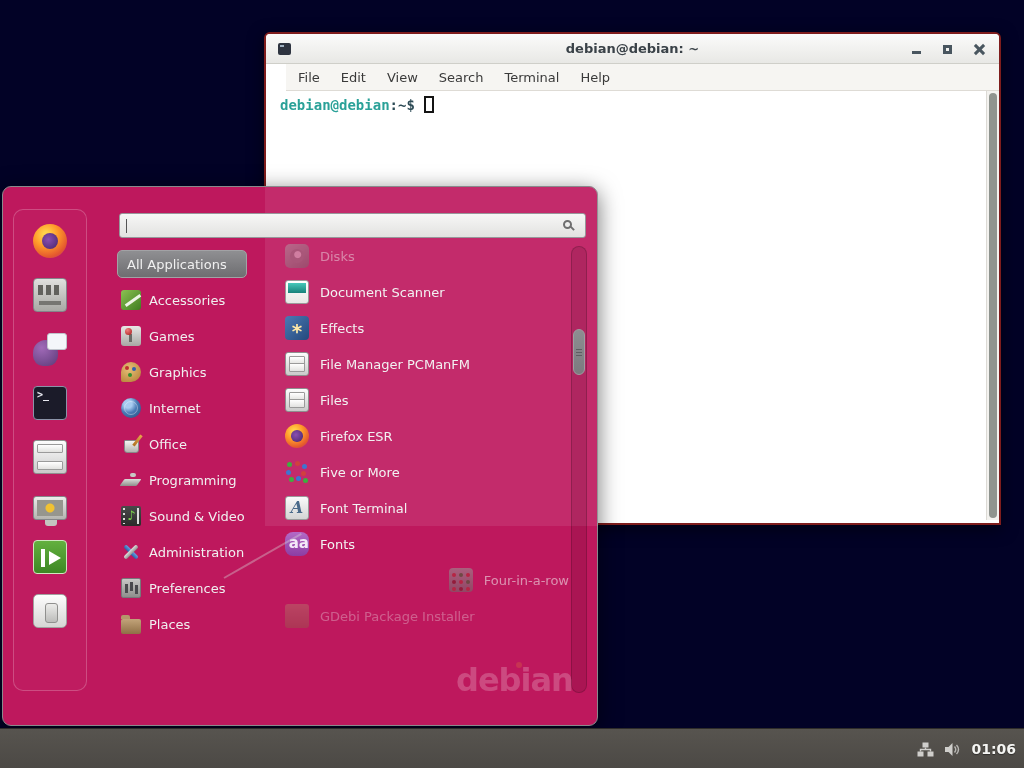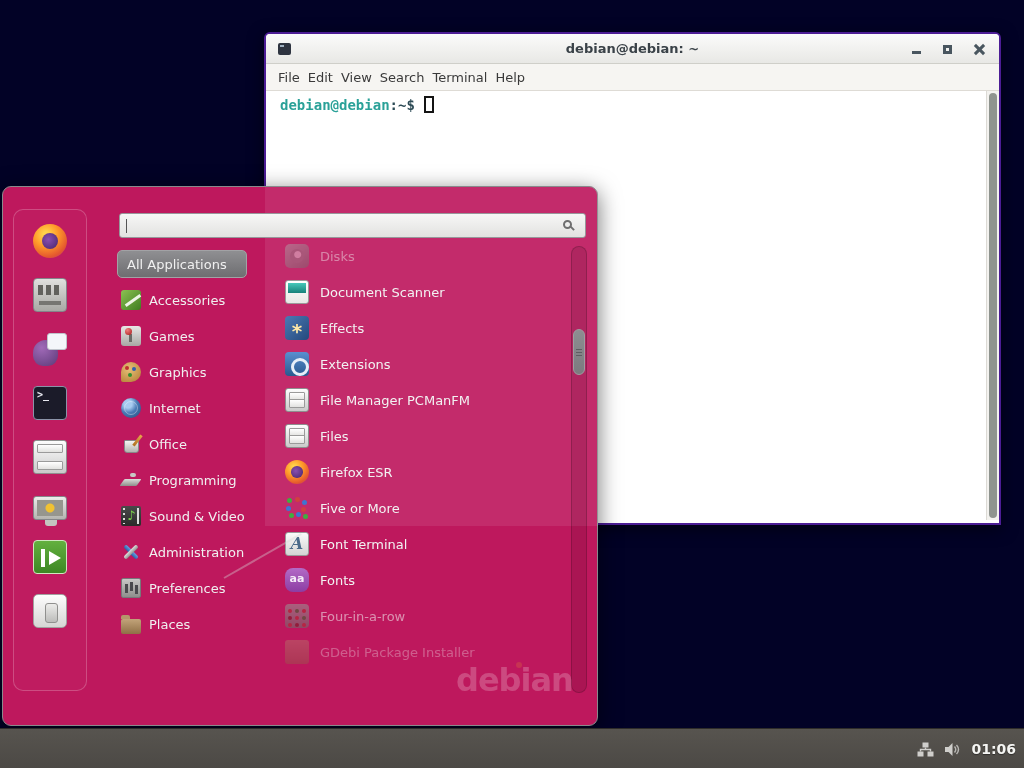--- a/index.html
+++ b/index.html
@@ -2,38 +2,38 @@
 <html><head>
 <meta charset="utf-8">
 <style>
   * { margin:0; padding:0; box-sizing:border-box; }
   html,body { width:1024px; height:768px; overflow:hidden; background:#020226;
               font-family:"DejaVu Sans", sans-serif; }
   .desktop { position:absolute; inset:0; background:#020226; }
 
   
   .terminal-window { position:absolute; left:264px; top:32px; width:737px; height:493px;
-    border:2px solid #4c1d95; border-radius:6px 6px 0 0; background:#ffffff; z-index:1;
+    border:2px solid #7f1d1d; border-radius:6px 6px 0 0; background:#ffffff; z-index:1;
     box-shadow:0 4px 16px rgba(0,0,0,.5); }
   .titlebar { position:relative; height:30px; background:linear-gradient(#fbfbfa,#e8e8e5);
     border-bottom:1px solid #cfcfc9; border-radius:4px 4px 0 0;
     display:flex; align-items:center; justify-content:center; }
   .win-mini-icon { position:absolute; left:12px; top:9px; width:13px; height:12px;
     background:#2e3440; border-radius:2px; }
   .win-mini-icon::after { content:""; position:absolute; left:2px; top:2px; width:4px; height:2px; background:#9fb0c0; }
   .win-title { font-size:13px; font-weight:bold; color:#3a4248; }
   .win-buttons { position:absolute; right:14px; top:0; height:30px; display:flex; align-items:center; gap:22px; }
   .btn-min { width:9px; height:3px; background:#49565f; margin-top:6px; }
   .btn-max { width:9px; height:9px; border:3px solid #49565f; }
   .btn-close { position:relative; width:11px; height:11px; }
   .btn-close::before,.btn-close::after { content:""; position:absolute; left:-1px; top:4px; width:13px; height:3px; background:#49565f; }
   .btn-close::before { transform:rotate(45deg); } .btn-close::after { transform:rotate(-45deg); }
 
   .menubar { height:27px; background:#f6f5f2; border-bottom:1px solid #dedbd5;
-    display:flex; align-items:center; padding-left:12px; gap:8px; }
+    display:flex; align-items:center; padding-left:12px; gap:21px;margin-left:20px; }
   .mb-item { font-size:13px; color:#3a3a3a; }
 
   .term-body { position:relative; height:429px; background:#ffffff; }
   .prompt-line { position:absolute; left:14px; top:5px; font-family:"DejaVu Sans Mono", monospace;
     font-size:14px; font-weight:bold; white-space:pre; }
   .p-user { color:#2aa198; }
   .p-suffix { color:#2c4a55; }
   .term-cursor { display:inline-block; width:10px; height:17px; border:2px solid #141414;
     margin-left:9px; vertical-align:-3px; }
   .term-scrollbar { position:absolute; right:0; top:0; bottom:0; width:13px; background:#f3f2ef; border-left:1px solid #dcdad5; }
@@ -154,21 +154,21 @@
     background:radial-gradient(circle at 38% 30%, #ffd24a 0 8%, #ff9a2a 38%, #e4572e 72%, #b03090 100%); }
   .ai-firefox::after, .si-firefox::after { content:""; position:absolute; inset:26%;
     border-radius:50%; background:radial-gradient(circle at 40% 40%, #8a4fb0, #45246a); }
   .ai-fiveormore::after { content:""; position:absolute; left:2px; top:2px; width:5px; height:5px; border-radius:50%;
     background:#3fae3f; box-shadow:8px -1px 0 #d04040, 15px 2px 0 #3f74d0, -1px 8px 0 #3f74d0,
     14px 9px 0 #d04040, 2px 15px 0 #3fae3f, 9px 14px 0 #3f74d0, 16px 16px 0 #3fae3f; }
   .ai-fontsel { background:linear-gradient(#fafafa,#d4d4d4); border:1px solid #9a9a9a; border-radius:3px;
     color:#4a6a8a; font-family:"DejaVu Serif", serif; font-style:italic; font-weight:bold;
     font-size:16px; text-align:center; line-height:22px; }
   .ai-fonts { background:linear-gradient(#b36ac6,#8c3da3); border-radius:8px;
-    color:#f4eaf8; font-size:11px; font-weight:bold; text-align:center; line-height:22px; }
+    color:#f4eaf8; font-size:15px; font-weight:bold; text-align:right; line-height:22px; }
   .ai-fourrow { background:linear-gradient(#9a9a98,#6e6e6c); border-radius:4px; }
   .ai-fourrow::after { content:""; position:absolute; left:3px; top:5px; width:4px; height:4px; border-radius:50%;
     background:#b03030; box-shadow:7px 0 0 #307030, 14px 0 0 #b03030, 0 7px 0 #702020,
     7px 7px 0 #b03030, 14px 7px 0 #307030, 0 14px 0 #b03030, 7px 14px 0 #702020, 14px 14px 0 #b03030; }
   .ai-gdebi { background:linear-gradient(#b5a072,#8a7445); border-radius:3px; }
 
   
   .si-software { background:linear-gradient(#e0e0de,#a8a8a4); border:1px solid #84848a; border-radius:4px; }
   .si-software::before { content:""; position:absolute; left:4px; top:6px; right:4px; height:10px;
     background:repeating-linear-gradient(90deg,#62625e 0 5px, transparent 5px 8px); }
@@ -303,24 +303,20 @@
         </div>
         <div class="app-row">
           <span class="aicon ai-scanner"></span>
           <span class="alabel">Document Scanner</span>
         </div>
         <div class="app-row">
           <span class="aicon ai-effects">*</span>
           <span class="alabel">Effects</span>
         </div>
         <div class="app-row">
-          <span class="aicon ai-extensions"></span>
-          <span class="alabel">Extensions</span>
-        </div>
-        <div class="app-row">
           <span class="aicon cabinet"></span>
           <span class="alabel">File Manager PCManFM</span>
         </div>
         <div class="app-row">
           <span class="aicon cabinet"></span>
           <span class="alabel">Files</span>
         </div>
         <div class="app-row">
           <span class="aicon ai-firefox"></span>
           <span class="alabel">Firefox ESR</span>
@@ -330,21 +326,21 @@
           <span class="alabel">Five or More</span>
         </div>
         <div class="app-row">
           <span class="aicon ai-fontsel">A</span>
           <span class="alabel">Font Terminal</span>
         </div>
         <div class="app-row">
           <span class="aicon ai-fonts">aa</span>
           <span class="alabel">Fonts</span>
         </div>
-        <div class="app-row" style="opacity: 0.55;">
+        <div class="app-row" style="opacity: 0.55; justify-content: flex-end;">
           <span class="aicon ai-fourrow"></span>
           <span class="alabel">Four-in-a-row</span>
         </div>
         <div class="app-row" style="opacity: 0.32; text-align: right;">
           <span class="aicon ai-gdebi"></span>
           <span class="alabel">GDebi Package Installer</span>
         </div>
       </div>
 
     <div class="menu-scrollbar">

